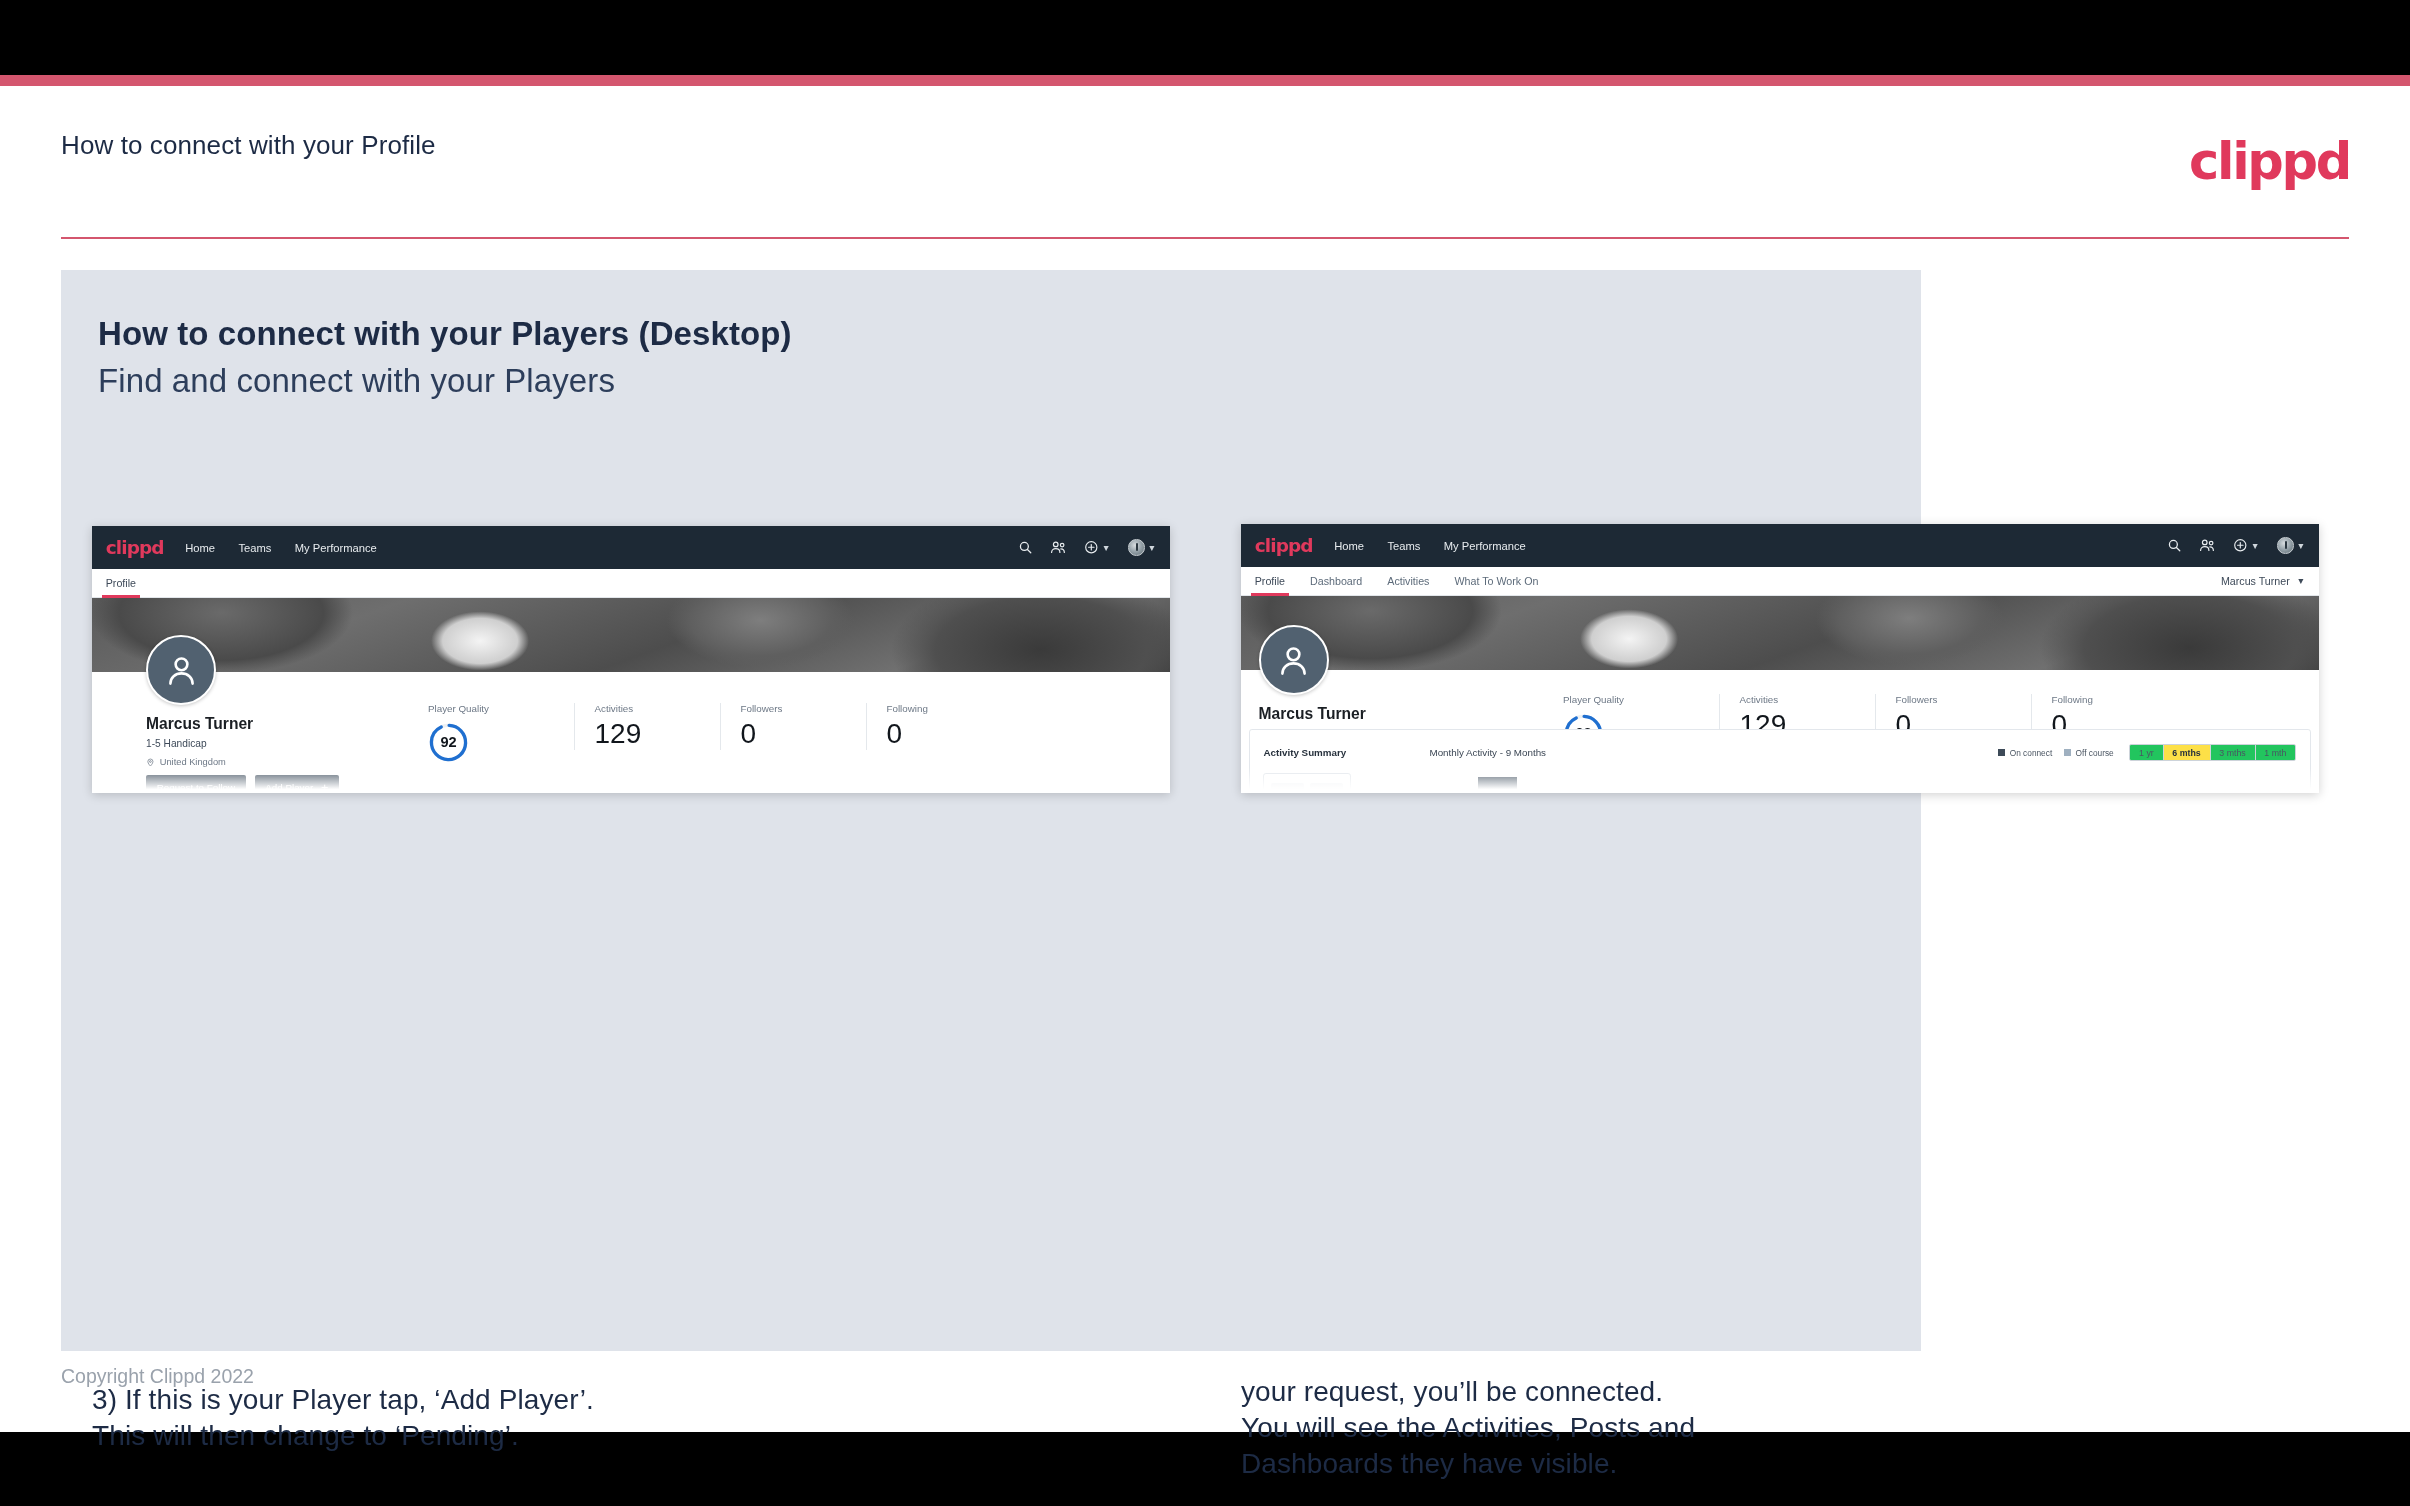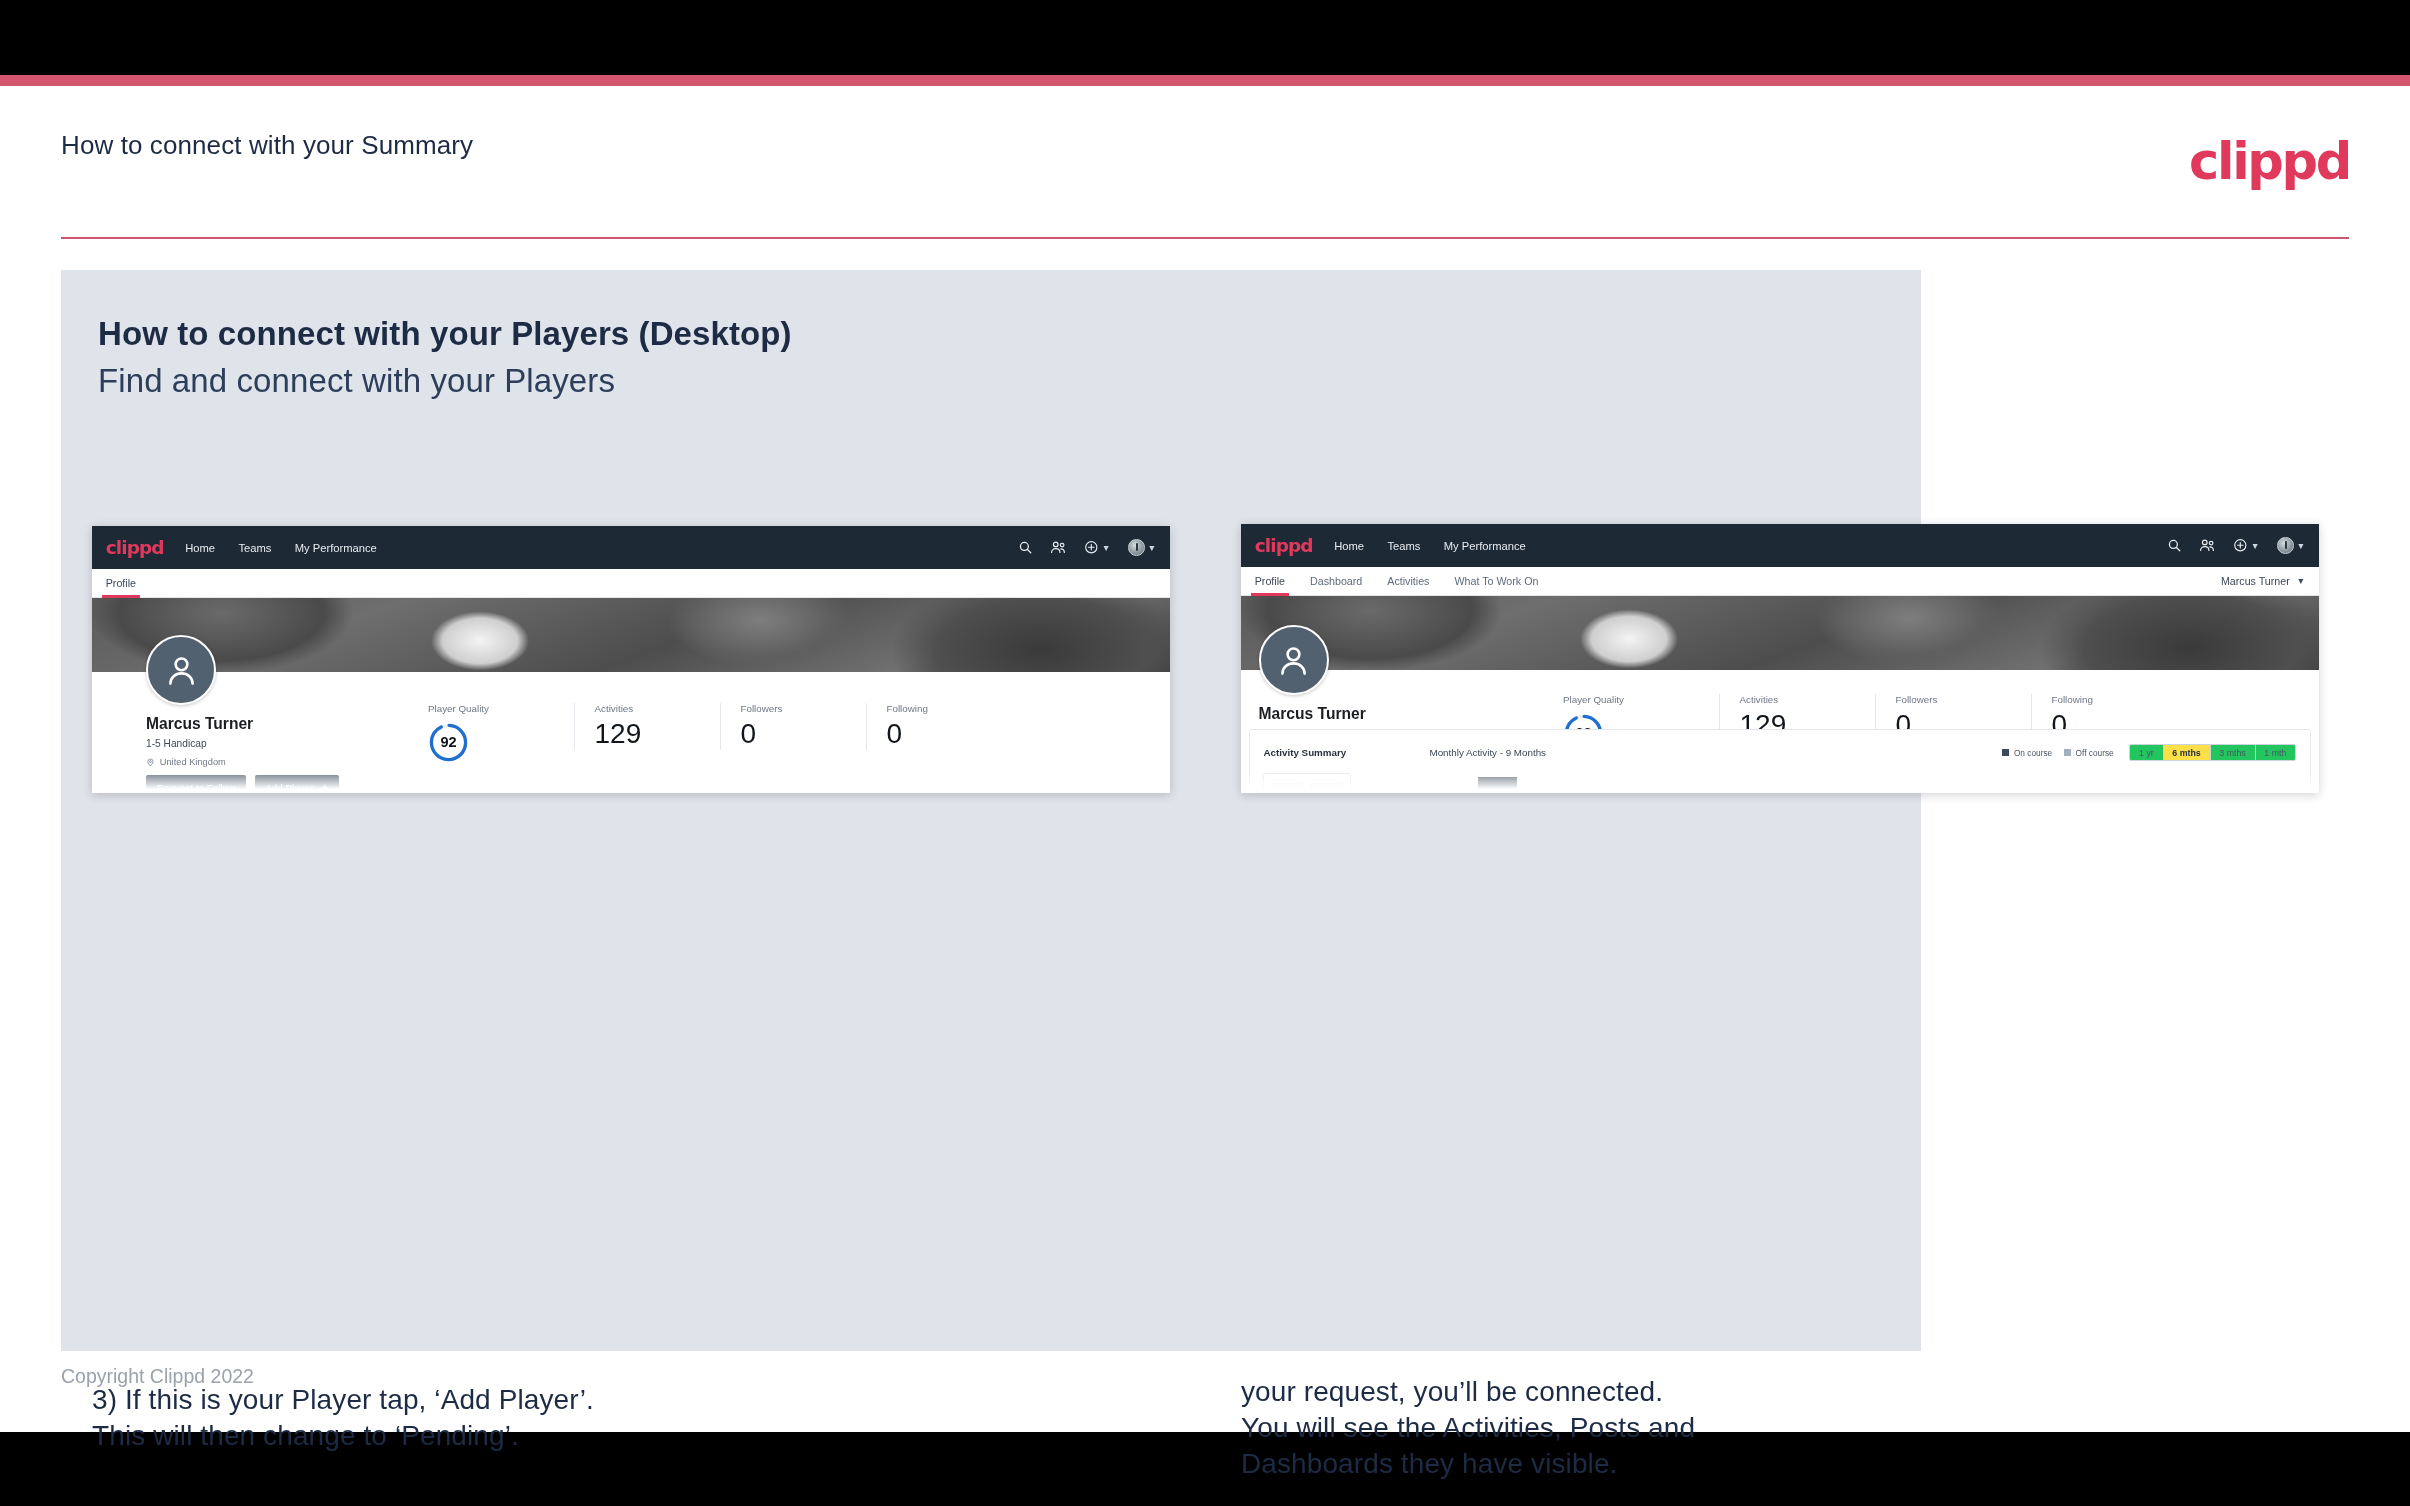--- a/index.html
+++ b/index.html
@@ -180,21 +180,21 @@
 </style>
 </head>
 <body>
 
 <div class="slide">
 
   <div class="bar-top-black"></div>
   <div class="bar-top-pink"></div>
   <div class="bar-bottom-black"></div>
 
-  <div class="header-title">How to connect with your Summary</div>
+  <div class="header-title">How to connect with your Profile</div>
   <div class="logo-wrap">
     <span class="logo-text">clippd</span>
   </div>
   <div class="header-rule"></div>
 
   <div class="panel">
 
     <div class="panel-title">How to connect with your Players (Desktop)</div>
     <div class="panel-sub">Find and connect with your Players</div>
 
@@ -403,21 +403,21 @@
       </div>
 
       <div class="lowcard" style="left:7.8px; top:205px; width:1062px; height:64px;">
         <div class="actrow" style="left:0; top:13.7px; padding:0 13.7px;">
           <span class="act-title" style="font-size:9.8px; width:166px;">Activity Summary</span>
           <span class="act-sub" style="font-size:9.8px;">Monthly Activity - 9 Months</span>
           <span style="flex:1;"></span>
           <span class="legend" style="font-size:8.3px; margin-right:15.6px;">
             <span class="legitem">
               <i class="swatch" style="background:#3d4a58;"></i>
-              <span>On course</span>
+              <span>On connect</span>
             </span>
             <span class="legitem">
               <i class="swatch" style="background:#9fb0c0;"></i>
               <span>Off course</span>
             </span>
           </span>
           <span class="segbtns">
             <span class="segbtn">1 yr</span>
             <span class="segbtn active">6 mths</span>
             <span class="segbtn">3 mths</span>

